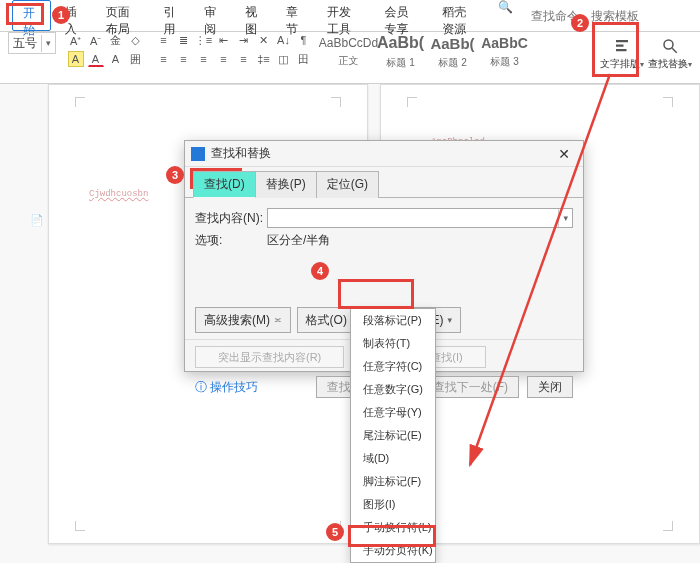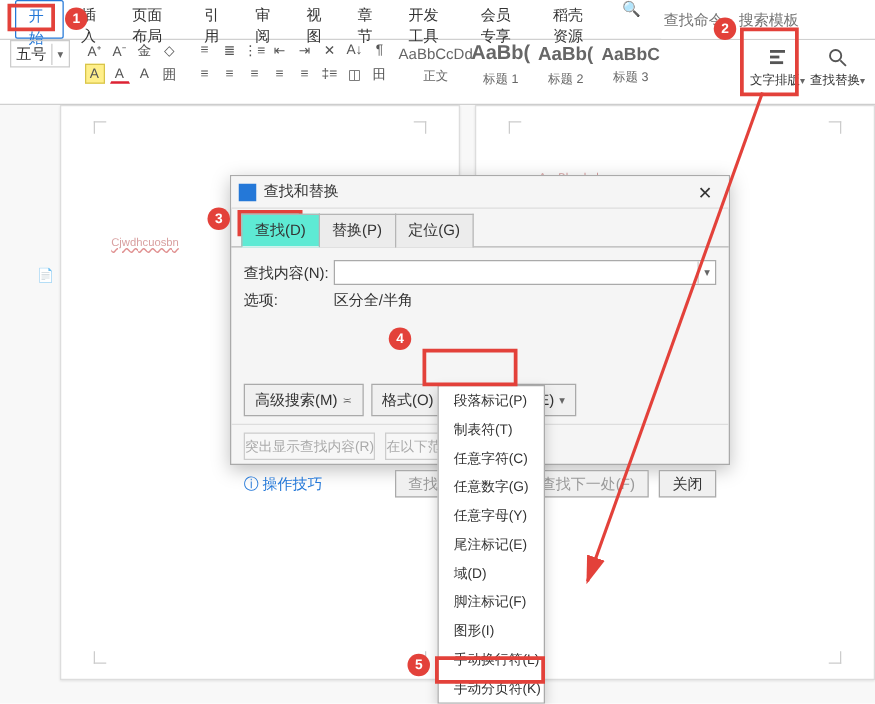--- a/index.html
+++ b/index.html
@@ -27,42 +27,42 @@
 .rt .dd-arrow{font-size:8px;color:#666}
 .doc-area{position:absolute;top:84px;left:0;right:0;bottom:0;background:#f8f8f8}
 .page{position:absolute;background:#fff;border:1px solid #ddd;box-shadow:0 1px 2px rgba(0,0,0,.1)}
 .page.p1{left:48px;top:0;width:320px;height:460px}
 .page.p2{left:380px;top:0;width:320px;height:460px}
 .crop{position:absolute;width:10px;height:10px;border-color:#ccc}
 .crop.tl{border-left:1px solid #ccc;border-top:1px solid #ccc}
 .crop.tr{border-right:1px solid #ccc;border-top:1px solid #ccc}
 .crop.bl{border-left:1px solid #ccc;border-bottom:1px solid #ccc}
 .crop.br{border-right:1px solid #ccc;border-bottom:1px solid #ccc}
-.tiny-text{position:absolute;font-size:9px;color:#d8a0a0;font-family:Liberation Sans, sans-serif;text-decoration:underline wavy #e09090}
+.tiny-text{position:absolute;font-size:9px;color:#d8a0a0;font-family:Liberation Mono, monospace;text-decoration:underline wavy #e09090}
 .side-ico{position:absolute;left:30px;top:130px;width:18px;height:16px;font-size:11px;color:#6aa0d8}
 
 .dlg{position:absolute;left:184px;top:140px;width:400px;height:232px;background:#f5f5f5;border:1px solid #aaa;box-shadow:0 4px 14px rgba(0,0,0,.25)}
 .dlg .titlebar{display:flex;align-items:center;height:26px;padding:0 6px;background:#f5f5f5;border-bottom:1px solid #ddd}
 .dlg .titlebar .app-ico{width:14px;height:14px;background:#2478d8;margin-right:6px}
 .dlg .titlebar .title{font-size:12px;flex:1}
 .dlg .titlebar .close{width:26px;text-align:center;font-size:14px;cursor:pointer}
 .dlg .tabs{display:flex;padding:4px 8px 0 8px;gap:0}
 .dlg .tabs .dtab{padding:4px 10px;border:1px solid #b5b5b5;border-bottom:none;background:#ececec;font-size:12px;cursor:pointer;margin-right:-1px}
 .dlg .tabs .dtab.active{background:#5eead4;border-bottom:1px solid #f5f5f5;position:relative;z-index:2}
 .dlg .body{padding:6px 10px;border-top:1px solid #b5b5b5;margin-top:-1px}
 .row{display:flex;align-items:center;margin:4px 0}
 .row .lbl{width:72px;font-size:12px}
 .row .input{flex:1;border:1px solid #aaa;height:20px;background:#fff;display:flex;align-items:center}
 .row .input .arrow{margin-left:auto;padding:0 4px;font-size:9px;color:#666;border-left:1px solid #ccc;height:100%;display:flex;align-items:center}
 .row .val{font-size:12px}
 .btnrow{display:flex;gap:6px;margin-top:58px}
 .btn{border:1px solid #aaa;background:#f0f0f0;font-size:12px;padding:2px 8px;height:26px;display:inline-flex;align-items:center;cursor:pointer;white-space:nowrap}
 .btn .arrow{font-size:9px;margin-left:4px;color:#666}
 .footer{display:flex;align-items:center;gap:8px;padding:6px 10px;border-top:1px solid #ddd}
-.footer .ghost{border:1px solid #ccc;background:#f7f7f7;color:#aaa;font-size:11px;padding:2px 0;height:22px;display:inline-flex;align-items:center}
+.footer .ghost{border:1px solid #ccc;background:#f7f7f7;color:#aaa;font-size:11px;padding:2px 22px;height:22px;display:inline-flex;align-items:center}
 .footer .tip{color:#2478d8;font-size:12px;display:inline-flex;align-items:center;gap:3px}
 .footer .spacer{flex:1}
 .footer .btn2{border:1px solid #aaa;background:#f0f0f0;color:#999;font-size:12px;padding:2px 10px;height:22px}
 .footer .btn2.enabled{color:#333;cursor:pointer}
 
 .menu{position:absolute;left:350px;top:308px;width:86px;background:#fff;border:1px solid #aaa;box-shadow:0 4px 10px rgba(0,0,0,.2)}
 .menu .mi{padding:4px 12px;font-size:11px;cursor:pointer;white-space:nowrap}
 
 .callout{position:absolute;border:3px solid #e3413a;pointer-events:none}
 .num{position:absolute;width:18px;height:18px;border-radius:50%;background:#e3413a;color:#fff;font-size:11px;display:flex;align-items:center;justify-content:center;font-weight:bold}

